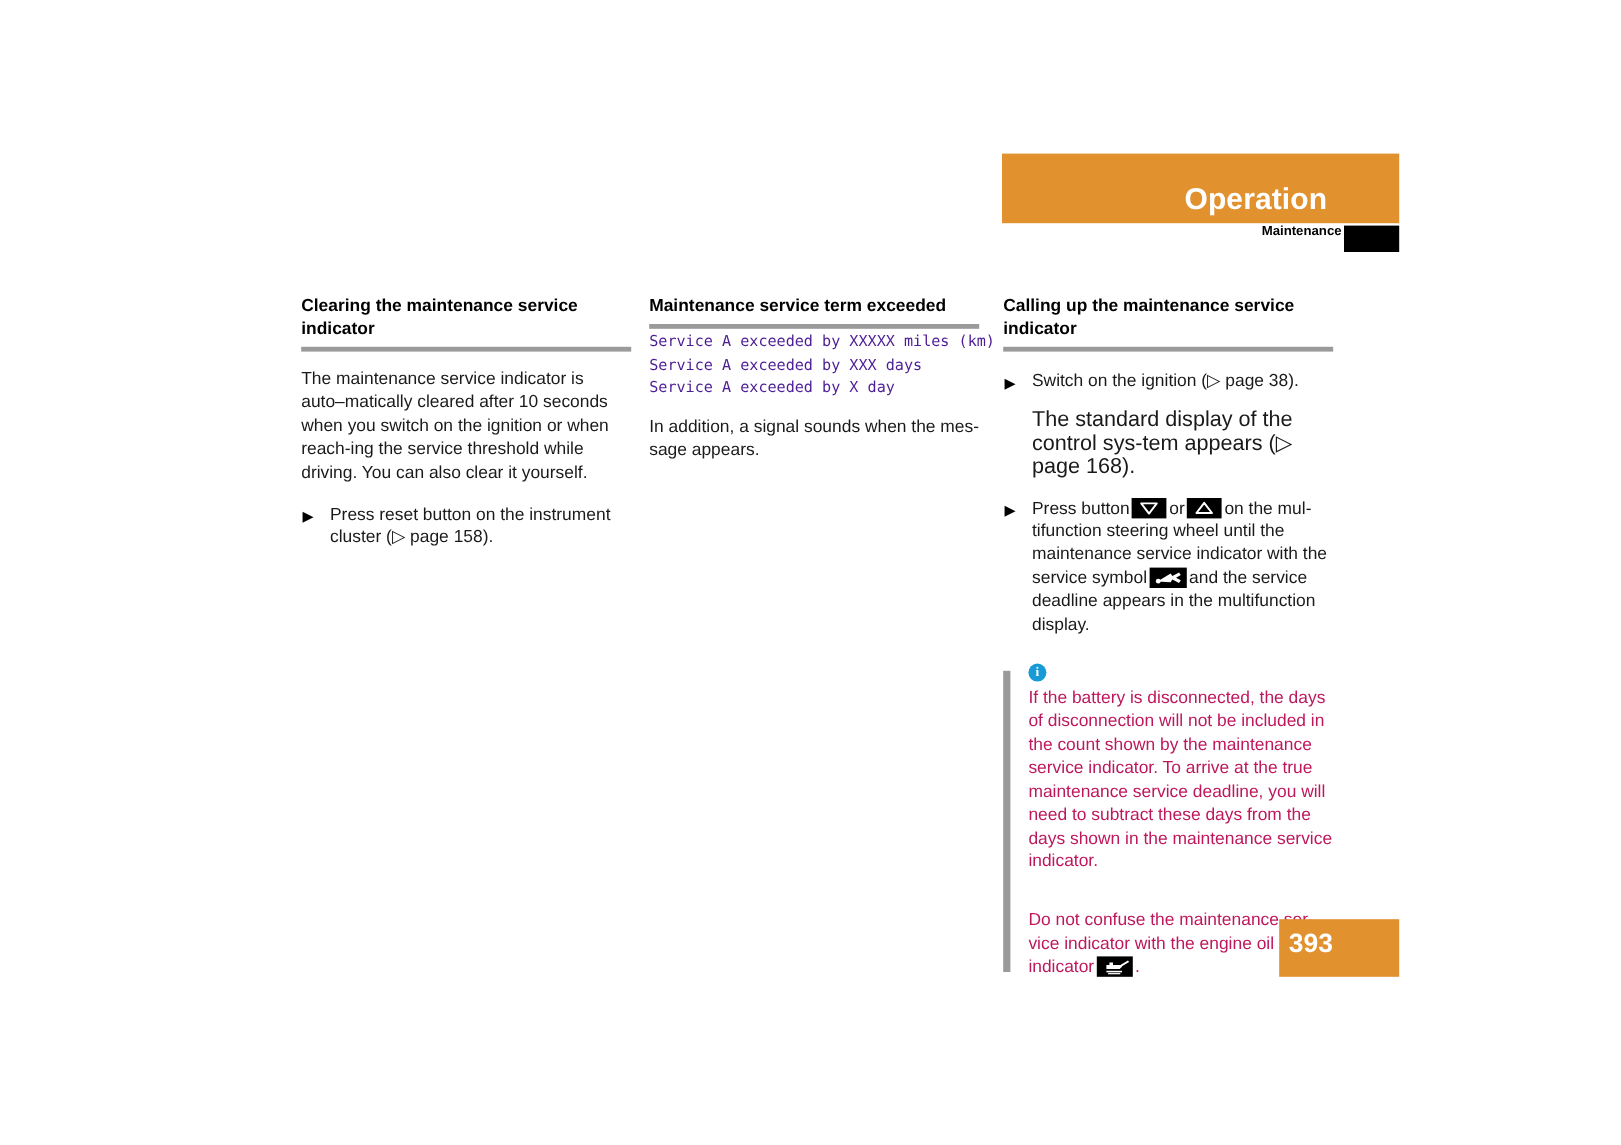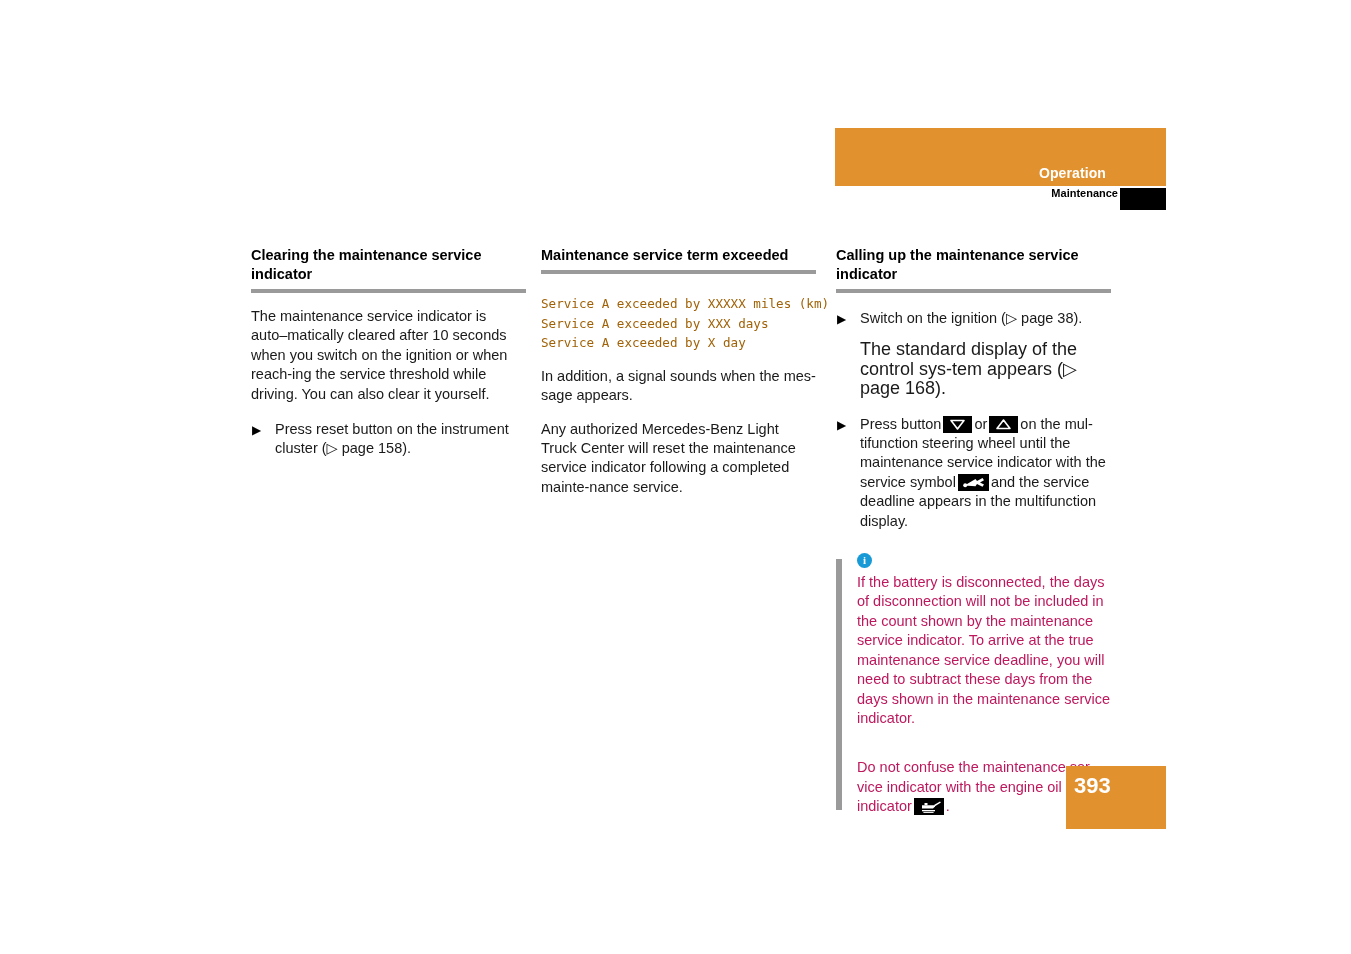--- a/index.html
+++ b/index.html
@@ -23,21 +23,21 @@
     top: 128px;
     width: 331px;
     height: 58px;
     background: #e2912f;
   }
   #header-chapter {
     position: absolute;
     right: 60px;
     bottom: 5px;
     color: #ffffff;
-    font-size: 14px;
+    font-size: 25px;
     font-weight: bold;
     letter-spacing: .1px;
     white-space: nowrap;
   }
   #header-section {
     position: absolute;
     left: 835px;
     top: 188px;
     width: 331px;
     height: 22px;
@@ -111,25 +111,25 @@
   .step-sub {
     margin-top: 12px;
     padding-left: 24px;
     font-size: 18px;
     line-height: 19.4px;
     color: #1a1a1a;
   }
 
   
   .display-lines {
-    margin-top: 20px;
+    margin-top: 0;
     font-family: "DejaVu Sans Mono", monospace;
     font-size: 12.6px;
     line-height: 19.6px;
-    color: #a16207;
+    color: #4c1d95;
     white-space: pre;
   }
 
   
   .glyph {
     display: inline-block;
     vertical-align: -4px;
     background: #000000;
     position: relative;
     margin: 0 2px;
@@ -173,21 +173,21 @@
     color: #be185d;
   }
   #note-block p.spaced { margin-top: 30px; }
 
   
   #page-number-box {
     position: absolute;
     left: 1066px;
     top: 766px;
     width: 100px;
-    height: 63px;
+    height: 48px;
     background: #e2912f;
   }
   #page-number {
     position: absolute;
     left: 8px;
     top: 7px;
     color: #ffffff;
     font-size: 22px;
     font-weight: bold;
   }
@@ -213,21 +213,20 @@
   </div>
 </div>
 
 <div class="column" id="col-2">
   <h2 class="col-heading">Maintenance service term exceeded</h2>
   <div class="heading-rule"></div>
   <div class="display-lines">Service A exceeded by XXXXX miles (km)
 Service A exceeded by XXX days
 Service A exceeded by X day</div>
   <p class="body-text">In addition, a signal sounds when the mes‐sage appears.</p>
-  <p class="body-text">Any authorized Mercedes-Benz Light Truck Center will reset the maintenance service indicator following a completed mainte‐nance service.</p>
 </div>
 
 <div class="column" id="col-3">
   <h2 class="col-heading">Calling up the maintenance service indicator</h2>
   <div class="heading-rule"></div>
 
   <div class="step">
     <span class="step-marker">▶</span>
     <span>Switch on the ignition (▷ page 38).</span>
   </div>

